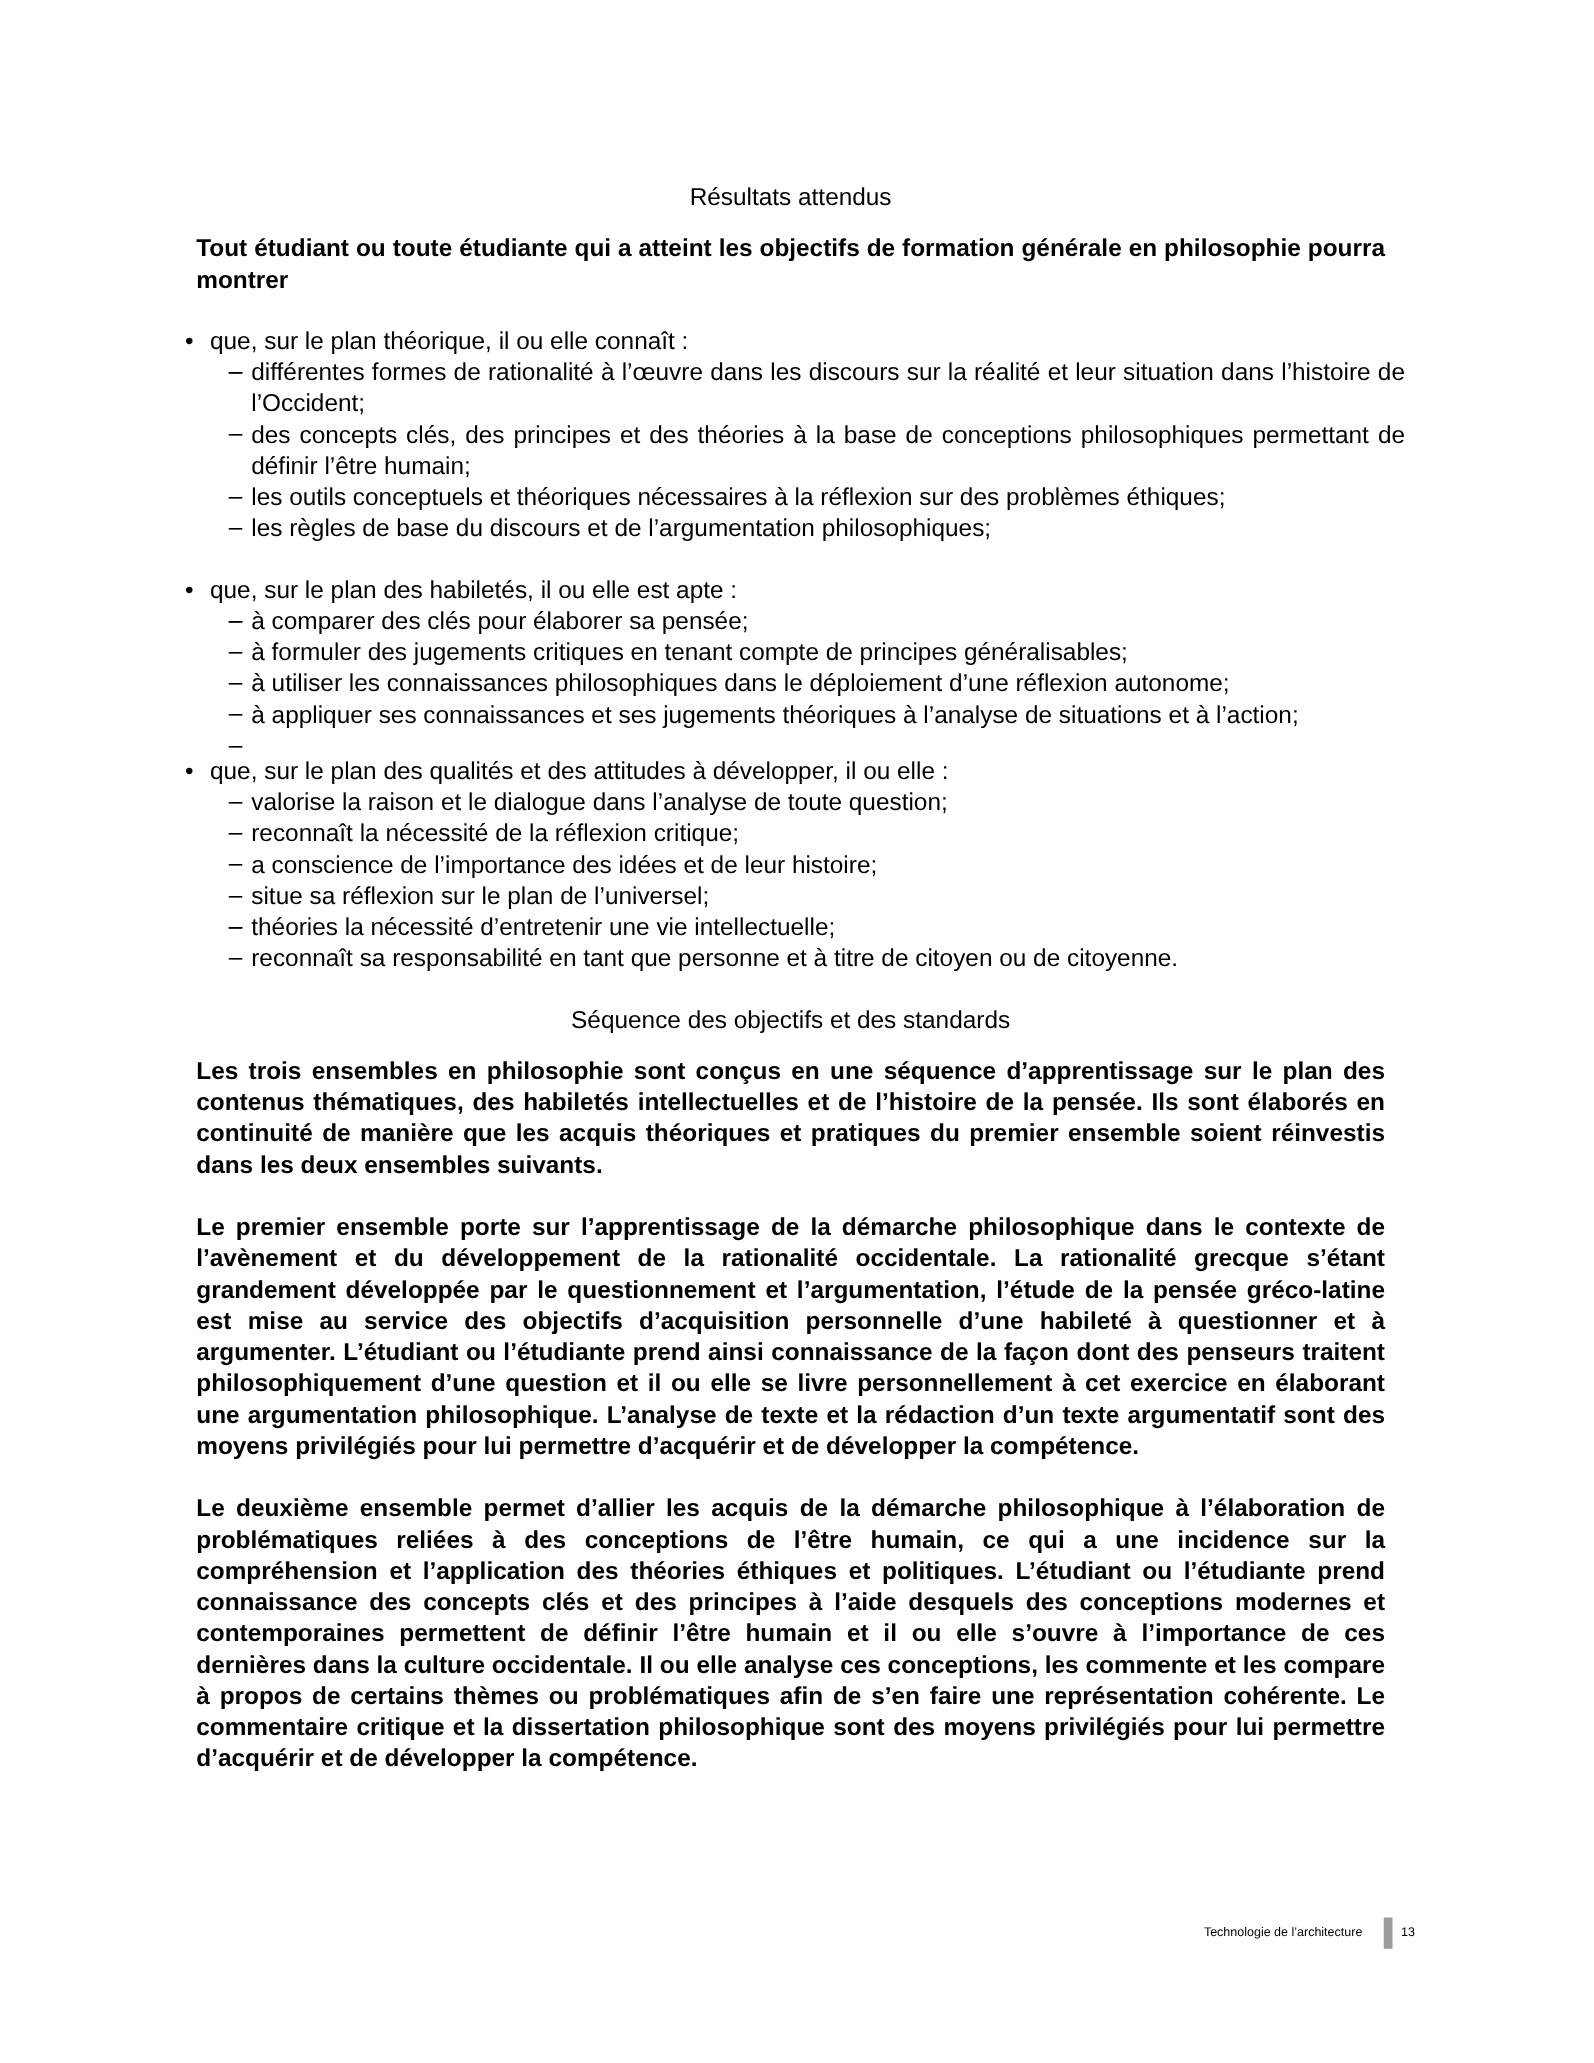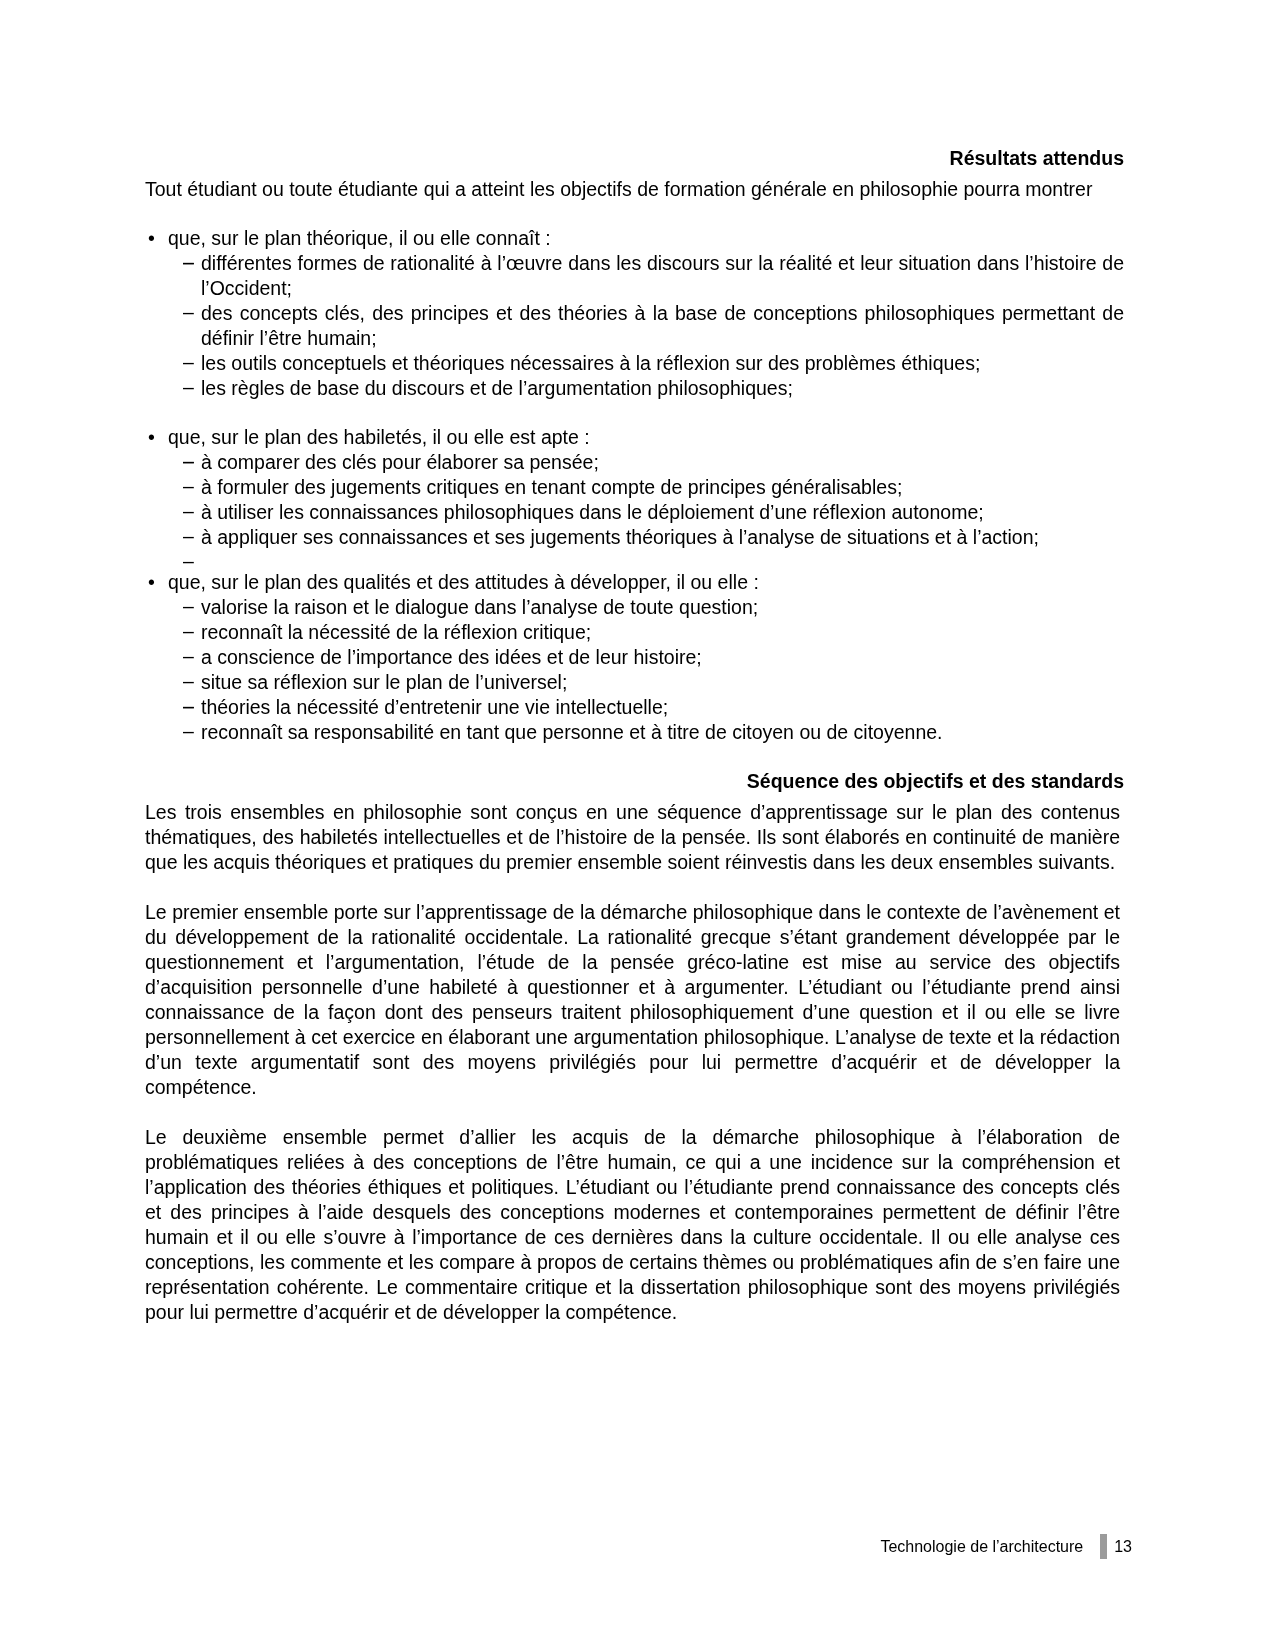--- a/index.html
+++ b/index.html
@@ -19,27 +19,28 @@
   }
   .content {
     position: absolute;
     left: 141px;
     top: 146px;
     width: 983px;
     font-size: 19.5px;
     line-height: 25px;
   }
   .heading {
-    font-weight: bold;
-    text-align: right;
+    font-weight: normal;
+    text-align: center;
     margin: 0 0 6px 0;
   }
   .para {
     text-align: justify;
-    margin: 4px;
+    margin: 16px;
+    font-weight: bold;
   }
   .intro-gap { margin-bottom: 24px; }
   .bullet-group { margin-bottom: 24px; }
   .bullet-group.tight { margin-bottom: 20px; }
   .lead {
     position: relative;
     padding-left: 27px;
     text-align: left;
   }
   .lead .marker {
@@ -57,21 +58,21 @@
     left: 42px;
     top: -1px;
   }
   .para-gap { margin-top: 25px; }
   .footer {
     position: absolute;
     top: 1534px;
     right: 143px;
     display: flex;
     align-items: center;
-    font-size: 16px;
+    font-size: 10px;
     line-height: 25px;
   }
   .footer-bar {
     width: 7px;
     height: 25px;
     background: var(--footer-bar, #9b9b9b);
     margin-left: 17px;
     margin-right: 7px;
   }
 </style>

